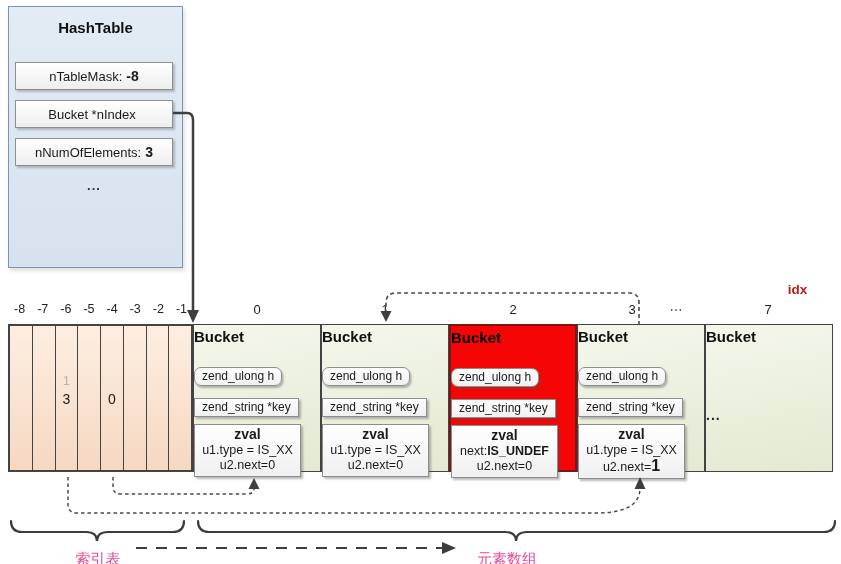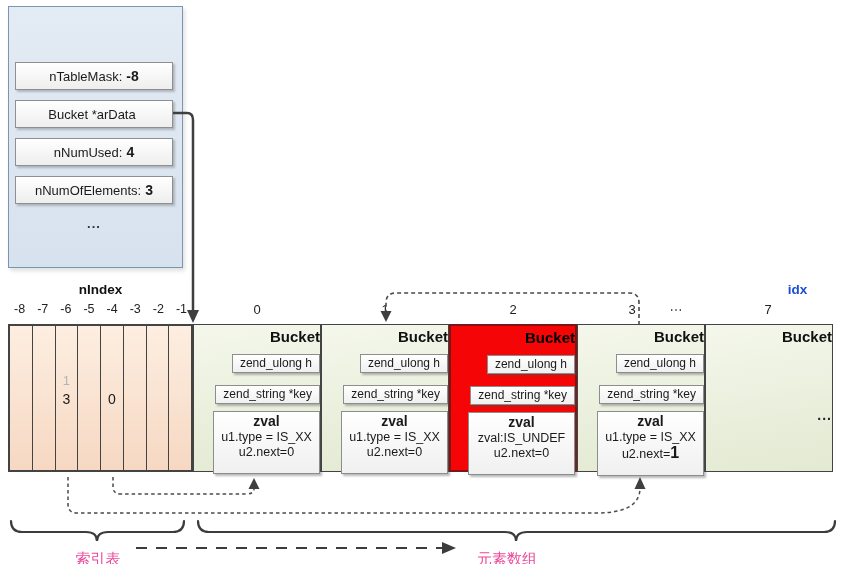--- a/index.html
+++ b/index.html
@@ -15,90 +15,86 @@
   .ht-field { height:28px; background:linear-gradient(180deg,#ffffff 0%,#eeeeee 100%);
     border:1px solid #8f8f8f; box-shadow:1.5px 2px 2px rgba(90,90,90,.35);
     display:flex; align-items:center; justify-content:center; gap:4px; font-size:13px; color:#1a1a1a; }
   .ht-field .val { font-weight:bold; font-size:14px; }
   .ht-ellipsis { text-align:center; font-weight:bold; font-size:13px; color:#333; margin-top:2px; letter-spacing:1px; }
 
   
   .nindex-title { position:absolute; left:8px; top:282px; width:185px; text-align:center;
     font-weight:bold; font-size:13.5px; color:#111; }
   .idx-title { position:absolute; left:775px; top:282px; width:45px; text-align:center;
-    font-weight:bold; font-size:13.5px; color:#1d4ed8; }
+    font-weight:bold; font-size:13.5px; color:#b91c1c; }
   .nindex-labels { position:absolute; left:8px; top:302px; width:185px; display:flex; }
   .nindex-labels span { flex:1; text-align:center; font-size:12.5px; color:#222; }
   .idx-label { position:absolute; top:302px; transform:translateX(-50%); font-size:13px; color:#222; }
 
   
   .ntable { position:absolute; left:8px; top:324px; width:185px; height:148px;
     border:2px solid #434343; display:flex; }
   .ncell { flex:1; background:linear-gradient(180deg,#fdeee1 0%,#f6d8c2 100%);
     display:flex; flex-direction:column; align-items:center; padding-top:46px; }
   .ncell + .ncell { border-left:1.5px solid #434343; }
   .ncell .old { font-size:13px; color:#b4b4b4; height:18px; line-height:18px; }
   .ncell .cur { font-size:14px; color:#1a1a1a; height:18px; line-height:18px; }
 
   
   .bucket { position:absolute; top:324px; width:128px; height:148px;
     border:1.5px solid #434343; background:linear-gradient(170deg,#f4f7eb 0%,#e3e9d2 100%);
-    display:flex; flex-direction:column; align-items:flex-end; padding-top:3px; }
+    display:flex; flex-direction:column; align-items:flex-start; padding-top:3px; }
   .bucket.red { background:#f50505; border:2.5px solid #7e1414; }
   .bk-title { font-weight:bold; font-size:15px; color:#111; height:21px; }
   .bucket.red .bk-title { color:#000; }
   .bk-box { margin-top:12px; background:linear-gradient(180deg,#ffffff 0%,#f0f0f0 100%);
     border:1px solid #8d8d8d; box-shadow:1.5px 2px 2px rgba(80,80,80,.4);
     font-size:12px; color:#1a1a1a; padding:1px 7px 2px; white-space:nowrap; }
-  .bk-box.first { margin-top:9px; }
+  .bk-box.first { margin-top:22px;border-radius:7px; }
   .zval-box { margin-top:7px; width:107px; background:linear-gradient(180deg,#ffffff 0%,#f0f0f0 100%);
     border:1px solid #8d8d8d; box-shadow:1.5px 2px 2px rgba(80,80,80,.4);
-    text-align:center; padding:1px 2px 13px; font-size:12.5px; color:#1a1a1a; }
+    text-align:center; padding:1px 2px 3px; font-size:12.5px; color:#1a1a1a; }
   .zval-title { font-weight:bold; font-size:14px; line-height:17px; }
   .zval-line { line-height:15px; }
-  .zval-line .b { font-weight:normal; }
+  .zval-line .b { font-weight:bold; }
   .next-big { font-weight:bold; font-size:16px; }
   .bk-ellipsis { margin-top:58px; font-weight:bold; font-size:14px; color:#222; letter-spacing:1px; }
 
   
   .footer-label { position:absolute; top:550px; font-size:15px; color:#ec4899; }
   .footer-label.idx-tab { left:57px; width:82px; text-align:center; }
   .footer-label.elem-arr { left:477px; width:88px; text-align:left; }
 
   
   .overlay { position:absolute; left:0; top:0; width:841px; height:564px; pointer-events:none; }
 </style>
 </head>
 <body>
 
 <div id="canvas">
 
   <div class="hashtable">
+    <div class="ht-title">HashTable</div>
     <div class="ht-fields">
       <div class="ht-field">
         <span>nTableMask:</span>
           <span class="val">-8</span>
       </div>
       <div class="ht-field">
-        <span>Bucket  *arData</span>
+        <span>Bucket  *nIndex</span>
           <span class="val"></span>
-      </div>
-      <div class="ht-field">
-        <span>nNumUsed:</span>
-          <span class="val">4</span>
       </div>
       <div class="ht-field">
         <span>nNumOfElements:</span>
           <span class="val">3</span>
       </div>
       <div class="ht-ellipsis">...</div>
     </div>
   </div>
 
-  <div class="nindex-title">nIndex</div>
   <div class="idx-title">idx</div>
 
   <div class="nindex-labels">
     <span>-8</span>
     <span>-7</span>
     <span>-6</span>
     <span>-5</span>
     <span>-4</span>
     <span>-3</span>
     <span>-2</span>
@@ -168,21 +164,21 @@
       <div class="zval-line"><span>u2.next=</span><span>0</span></div>
     </div>
   </div>
 
   <div class="bucket red" style="left:449px">
     <div class="bk-title">Bucket</div>
     <div class="bk-box first">zend_ulong h</div>
     <div class="bk-box">zend_string *key</div>
     <div class="zval-box">
       <div class="zval-title">zval</div>
-      <div class="zval-line"><span>zval:</span><span class="b">IS_UNDEF</span></div>
+      <div class="zval-line"><span>next:</span><span class="b">IS_UNDEF</span></div>
       <div class="zval-line"><span>u2.next=</span><span>0</span></div>
     </div>
   </div>
 
   <div class="bucket" style="left:577px">
     <div class="bk-title">Bucket</div>
     <div class="bk-box first">zend_ulong h</div>
     <div class="bk-box">zend_string *key</div>
     <div class="zval-box">
       <div class="zval-title">zval</div>

